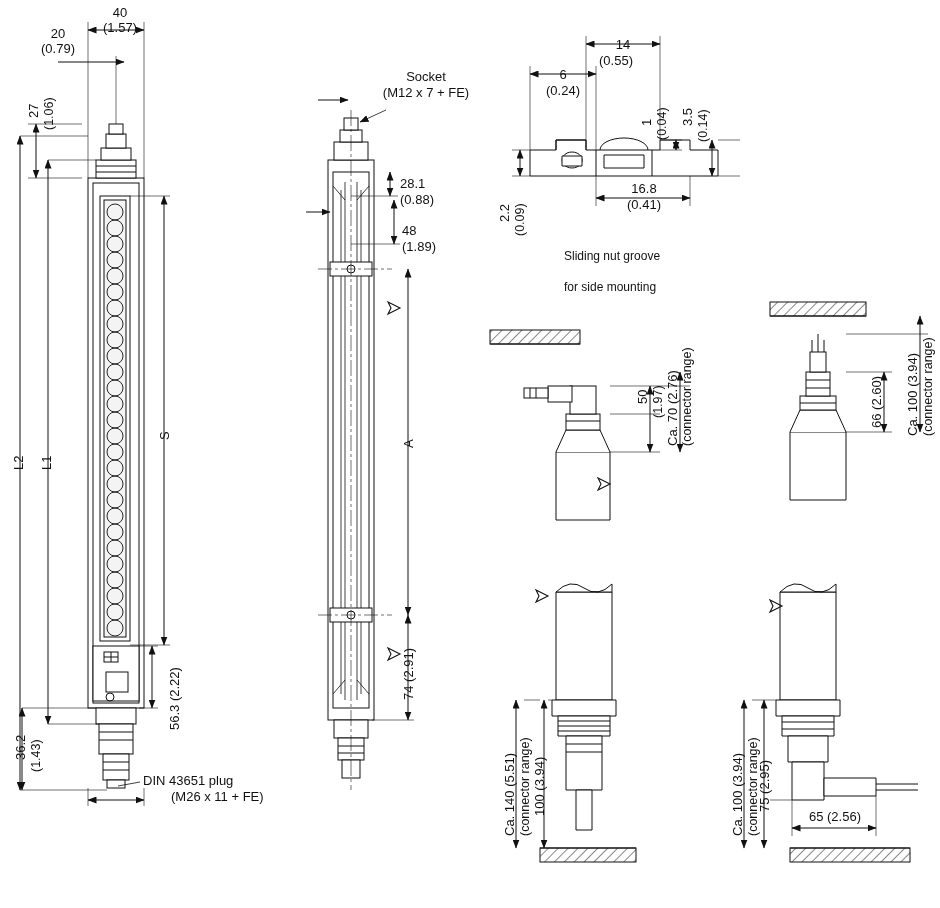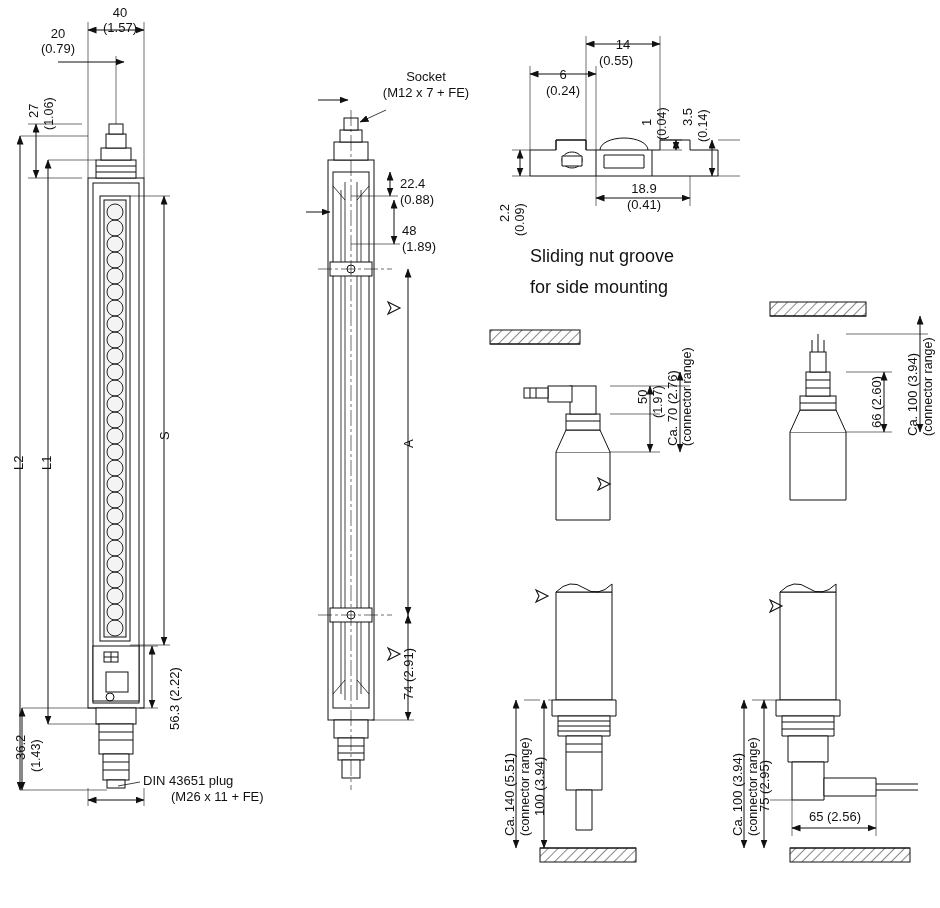--- a/index.html
+++ b/index.html
@@ -7,21 +7,21 @@
     width:940px;height:908px;background:#ffffff;
     font-family:"Liberation Sans", sans-serif;
     color:#1a1a1a;position:relative;overflow:hidden;
   }
   .stage{position:absolute;left:0;top:0;width:940px;height:908px;}
   svg.draw{position:absolute;left:0;top:0;width:940px;height:908px;}
   .lbl{position:absolute;font-size:13px;line-height:14px;color:#111;white-space:pre;}
   .lbl.c{text-align:center;}
   .vert{transform-origin:0 0;transform:rotate(-90deg);}
   .small{font-size:12.5px;}
-  .cap{font-size:18px;}
+  .cap{font-size:12px;margin-left:34px;}
   .tight{line-height:13.5px;}
 </style>
 </head>
 <body>
 
 <div class="stage">
 
   <svg class="draw" viewBox="0 0 940 908">
     <defs>
       <marker id="ar" markerWidth="9" markerHeight="7" refX="8.5" refY="3.5" orient="auto" markerUnits="userSpaceOnUse">
@@ -317,21 +317,21 @@
 
   <div class="lbl vert" style="left:14px;top:760px;">36.2</div>
   <div class="lbl vert small" style="left:29px;top:772px;">(1.43)</div>
 
   <div class="lbl" style="left:143px;top:774px;text-align:center;">DIN 43651 plug</div>
   <div class="lbl" style="left:143px;top:790px;margin-left:28px;">(M26 x 11 + FE)</div>
 
   <div class="lbl c" style="left:366px;top:70px;width:120px;">Socket</div>
   <div class="lbl c" style="left:366px;top:86px;width:120px;">(M12 x 7 + FE)</div>
 
-  <div class="lbl" style="left:400px;top:177px;">22.4</div>
+  <div class="lbl" style="left:400px;top:177px;">28.1</div>
   <div class="lbl" style="left:400px;top:193px;">(0.88)</div>
 
   <div class="lbl" style="left:402px;top:224px;">48</div>
   <div class="lbl" style="left:402px;top:240px;">(1.89)</div>
 
   <div class="lbl vert" style="left:402px;top:448px;">A</div>
   <div class="lbl vert" style="left:402px;top:700px;">74 (2.91)</div>
 
   <div class="lbl c" style="left:592px;top:38px;width:62px;">14</div>
   <div class="lbl c" style="left:586px;top:54px;width:60px;">(0.55)</div>
@@ -341,21 +341,21 @@
 
   <div class="lbl vert" style="left:640px;top:126px;">1</div>
   <div class="lbl vert small" style="left:655px;top:140px;">(0.04)</div>
 
   <div class="lbl vert" style="left:681px;top:126px;">3.5</div>
   <div class="lbl vert small" style="left:696px;top:142px;">(0.14)</div>
 
   <div class="lbl vert" style="left:498px;top:222px;">2.2</div>
   <div class="lbl vert small" style="left:513px;top:236px;">(0.09)</div>
 
-  <div class="lbl c" style="left:604px;top:182px;width:80px;">18.9</div>
+  <div class="lbl c" style="left:604px;top:182px;width:80px;">16.8</div>
   <div class="lbl c" style="left:604px;top:198px;width:80px;">(0.41)</div>
 
   <div class="lbl cap" style="left:530px;top:249px;">Sliding nut groove</div>
   <div class="lbl cap" style="left:530px;top:280px;">for side mounting</div>
 
   <div class="lbl vert" style="left:636px;top:404px;">50</div>
   <div class="lbl vert small" style="left:651px;top:418px;">(1.97)</div>
 
   <div class="lbl vert" style="left:666px;top:446px;">Ca. 70 (2.76)</div>
   <div class="lbl vert small tight" style="left:681px;top:446px;width:80px;">(connector range)</div>

